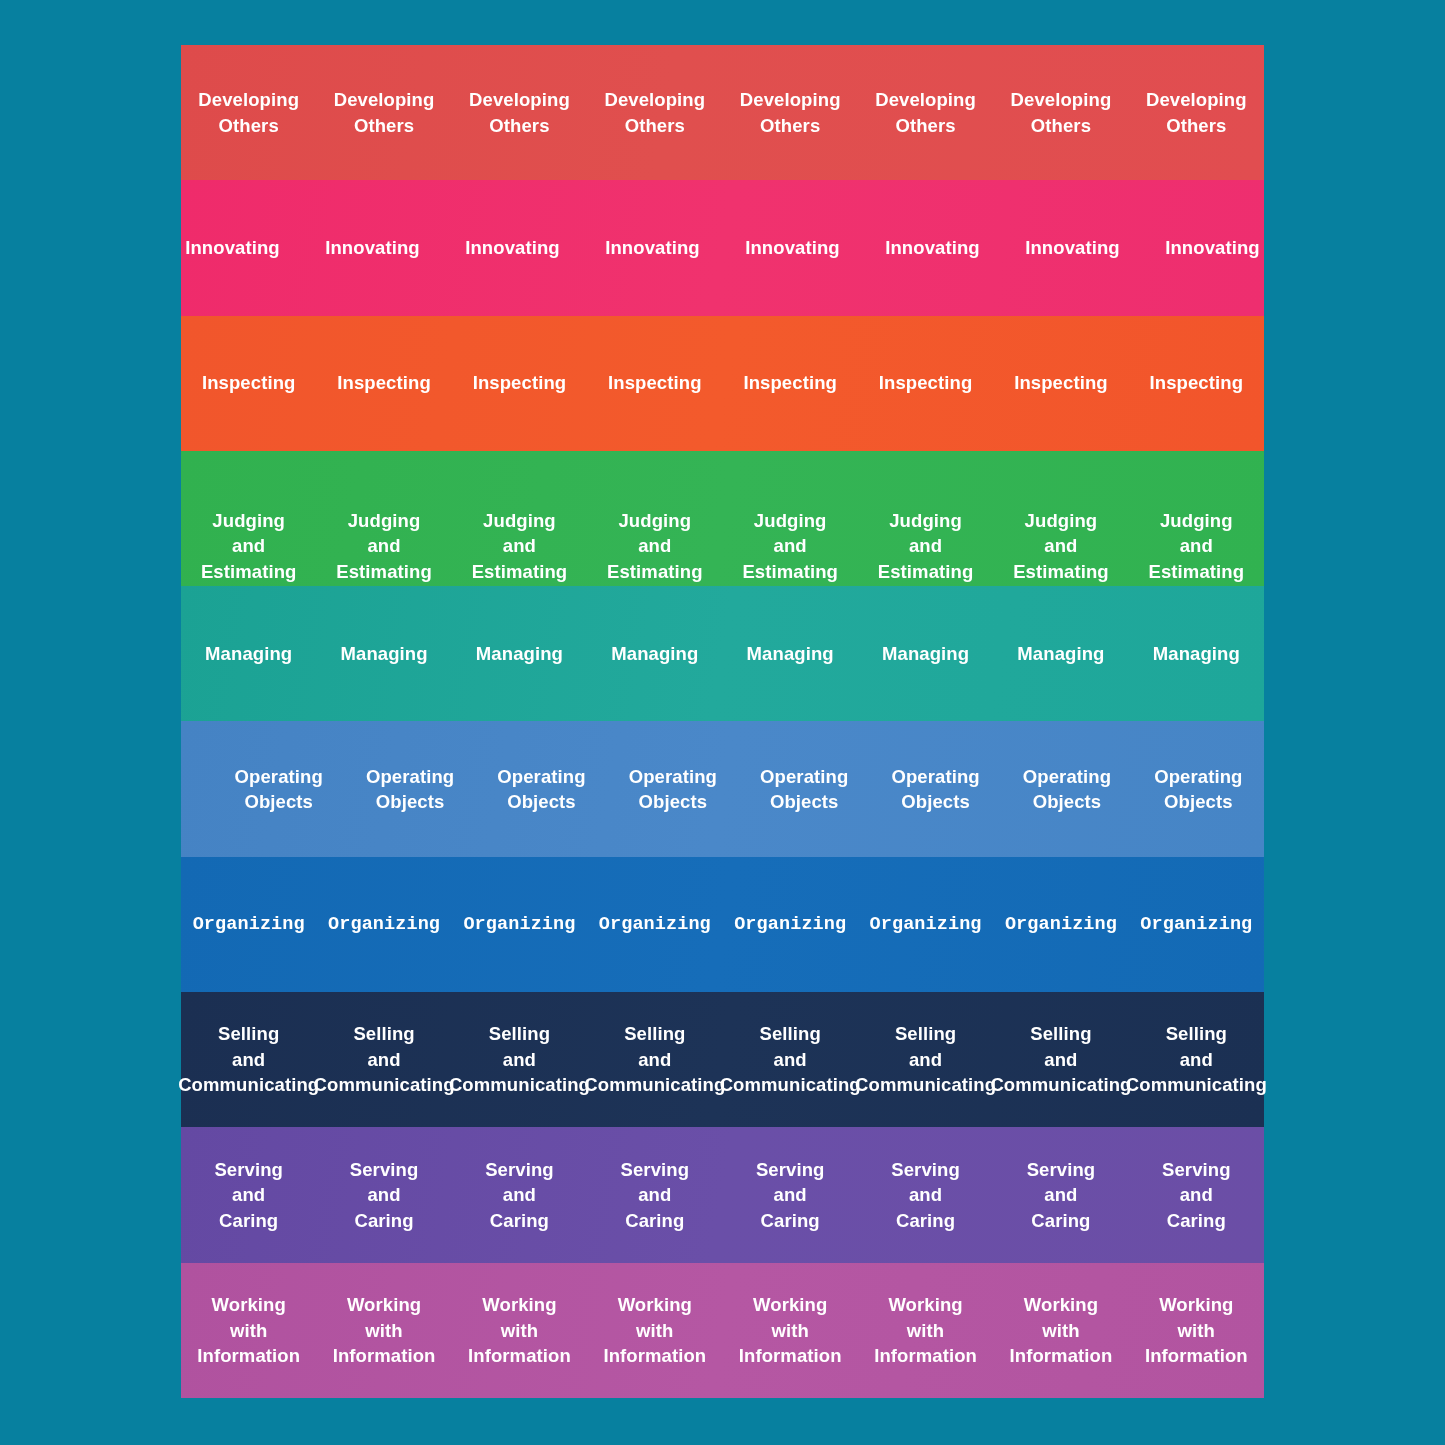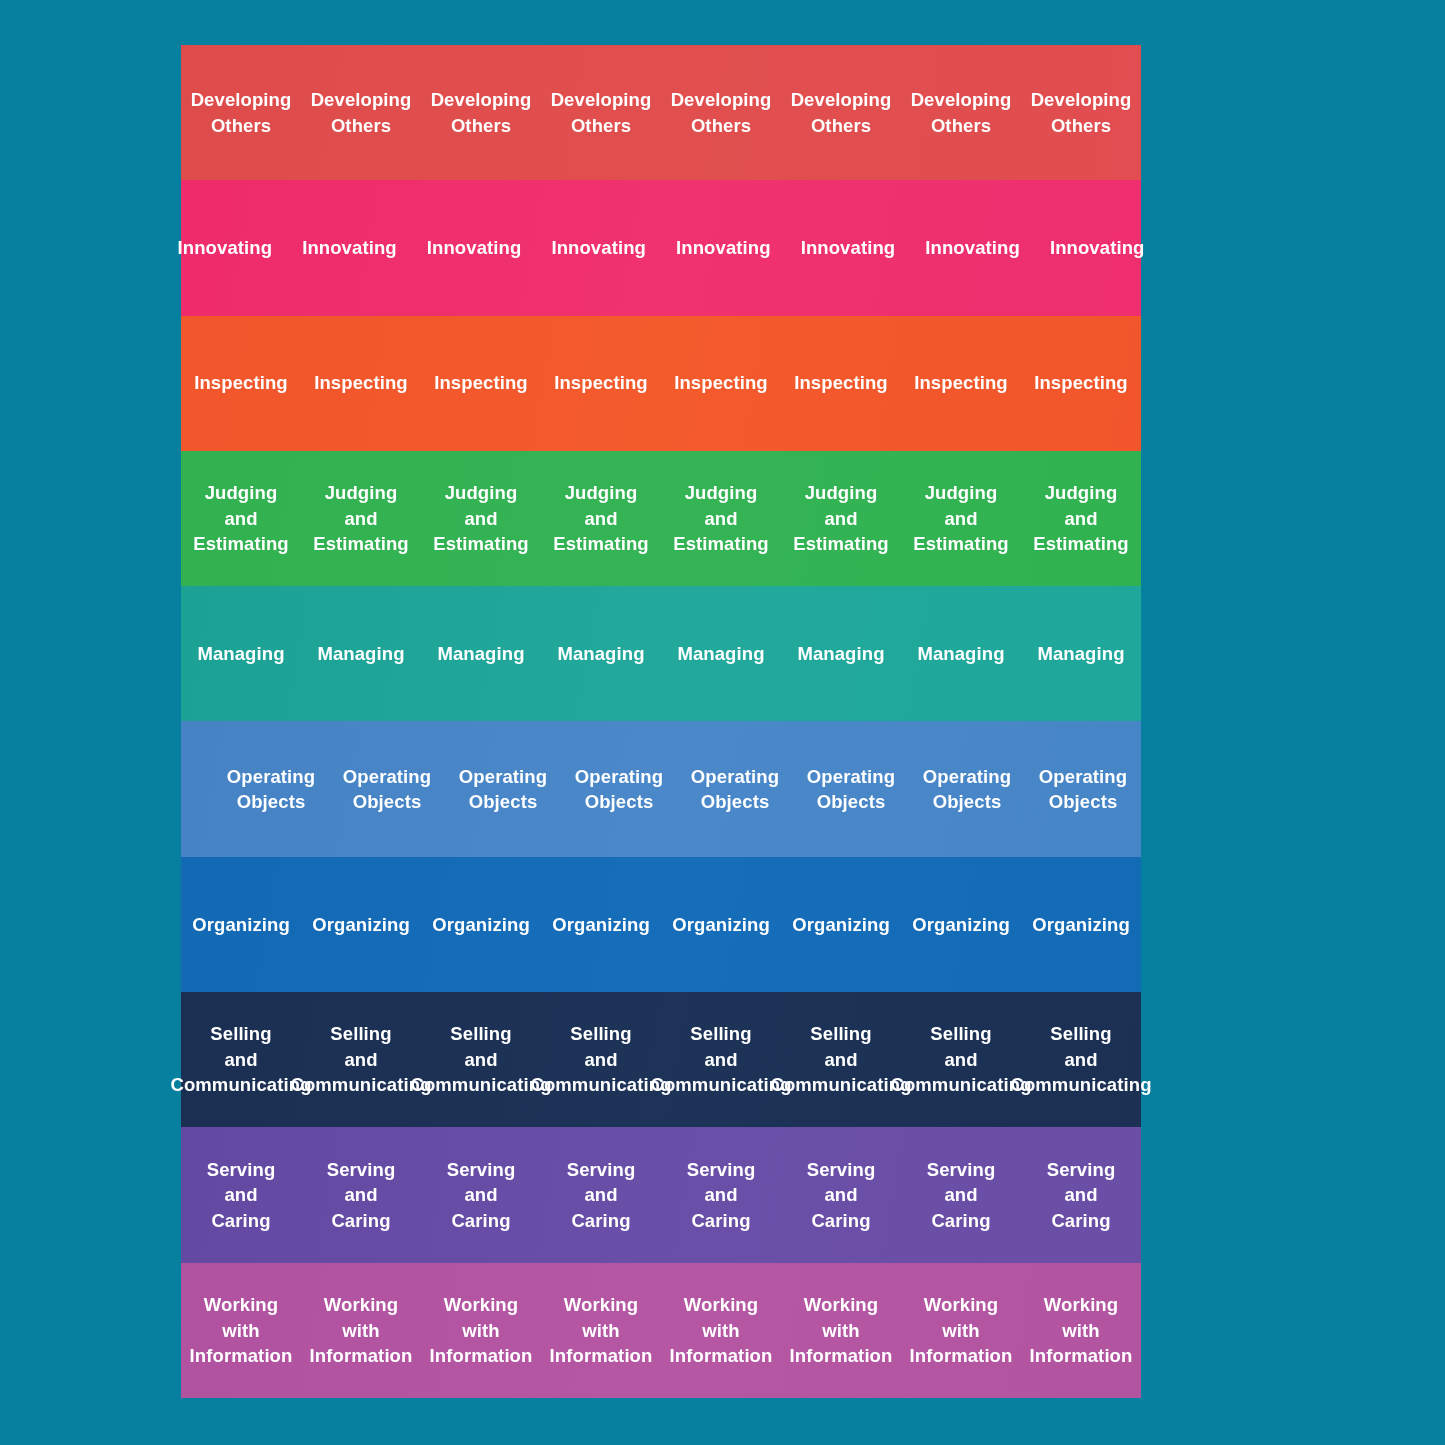--- a/index.html
+++ b/index.html
@@ -13,21 +13,21 @@
   body {
     background: #07809f;
     font-family: "Liberation Sans", sans-serif;
     position: relative;
   }
 
   #grid-wrapper {
     position: absolute;
     left: 181px;
     top: 45px;
-    width: 960px;
+    width: 1083px;
     height: 1353px;
     display: flex;
     flex-direction: column;
   }
 
   .category-row {
     flex: 1 1 0;
     display: flex;
     flex-direction: row;
     width: 100%;
@@ -52,24 +52,24 @@
     letter-spacing: 0.1px;
     white-space: pre-line;
     text-align: center;
     display: block;
   }
 
   
   .row-0 { background: linear-gradient(100deg, #de4b4b 0%, #e04f4e 45%, #e14d50 100%); }
   .row-1 { background: linear-gradient(100deg, #ef2b6b 0%, #f0326e 50%, #ee2e6f 100%); gap: 37px; }
   .row-2 { background: linear-gradient(100deg, #f1562c 0%, #f35a2c 50%, #f2552b 100%); }
-  .row-3 { background: linear-gradient(100deg, #31b14f 0%, #34b455 50%, #31b250 100%); }
+  .row-3 { background: linear-gradient(100deg, #31b14f 0%, #34b455 50%, #31b250 100%); align-items: flex-end; }
   .row-4 { background: linear-gradient(100deg, #1ba294 0%, #22a99c 50%, #1ea79a 100%); justify-content: space-between; }
   .row-5 { background: linear-gradient(100deg, #4583c4 0%, #4a88c9 50%, #4685c6 100%); padding-left: 32px; }
-  .row-6 { background: linear-gradient(100deg, #1369b4 0%, #166db9 50%, #136ab5 100%); }
+  .row-6 { background: linear-gradient(100deg, #1369b4 0%, #166db9 50%, #136ab5 100%); font-family: Liberation Mono, monospace; }
   .row-7 { background: linear-gradient(100deg, #1b2f52 0%, #1d3357 50%, #1b3053 100%); }
   .row-8 { background: linear-gradient(100deg, #6449a3 0%, #6a4fa8 50%, #6b4ea6 100%); }
   .row-9 { background: linear-gradient(100deg, #b0529f 0%, #b557a3 50%, #b254a0 100%); }
 </style>
 </head>
 <body>
 
 <div id="grid-wrapper">
 
   <div class="category-row row-0">

